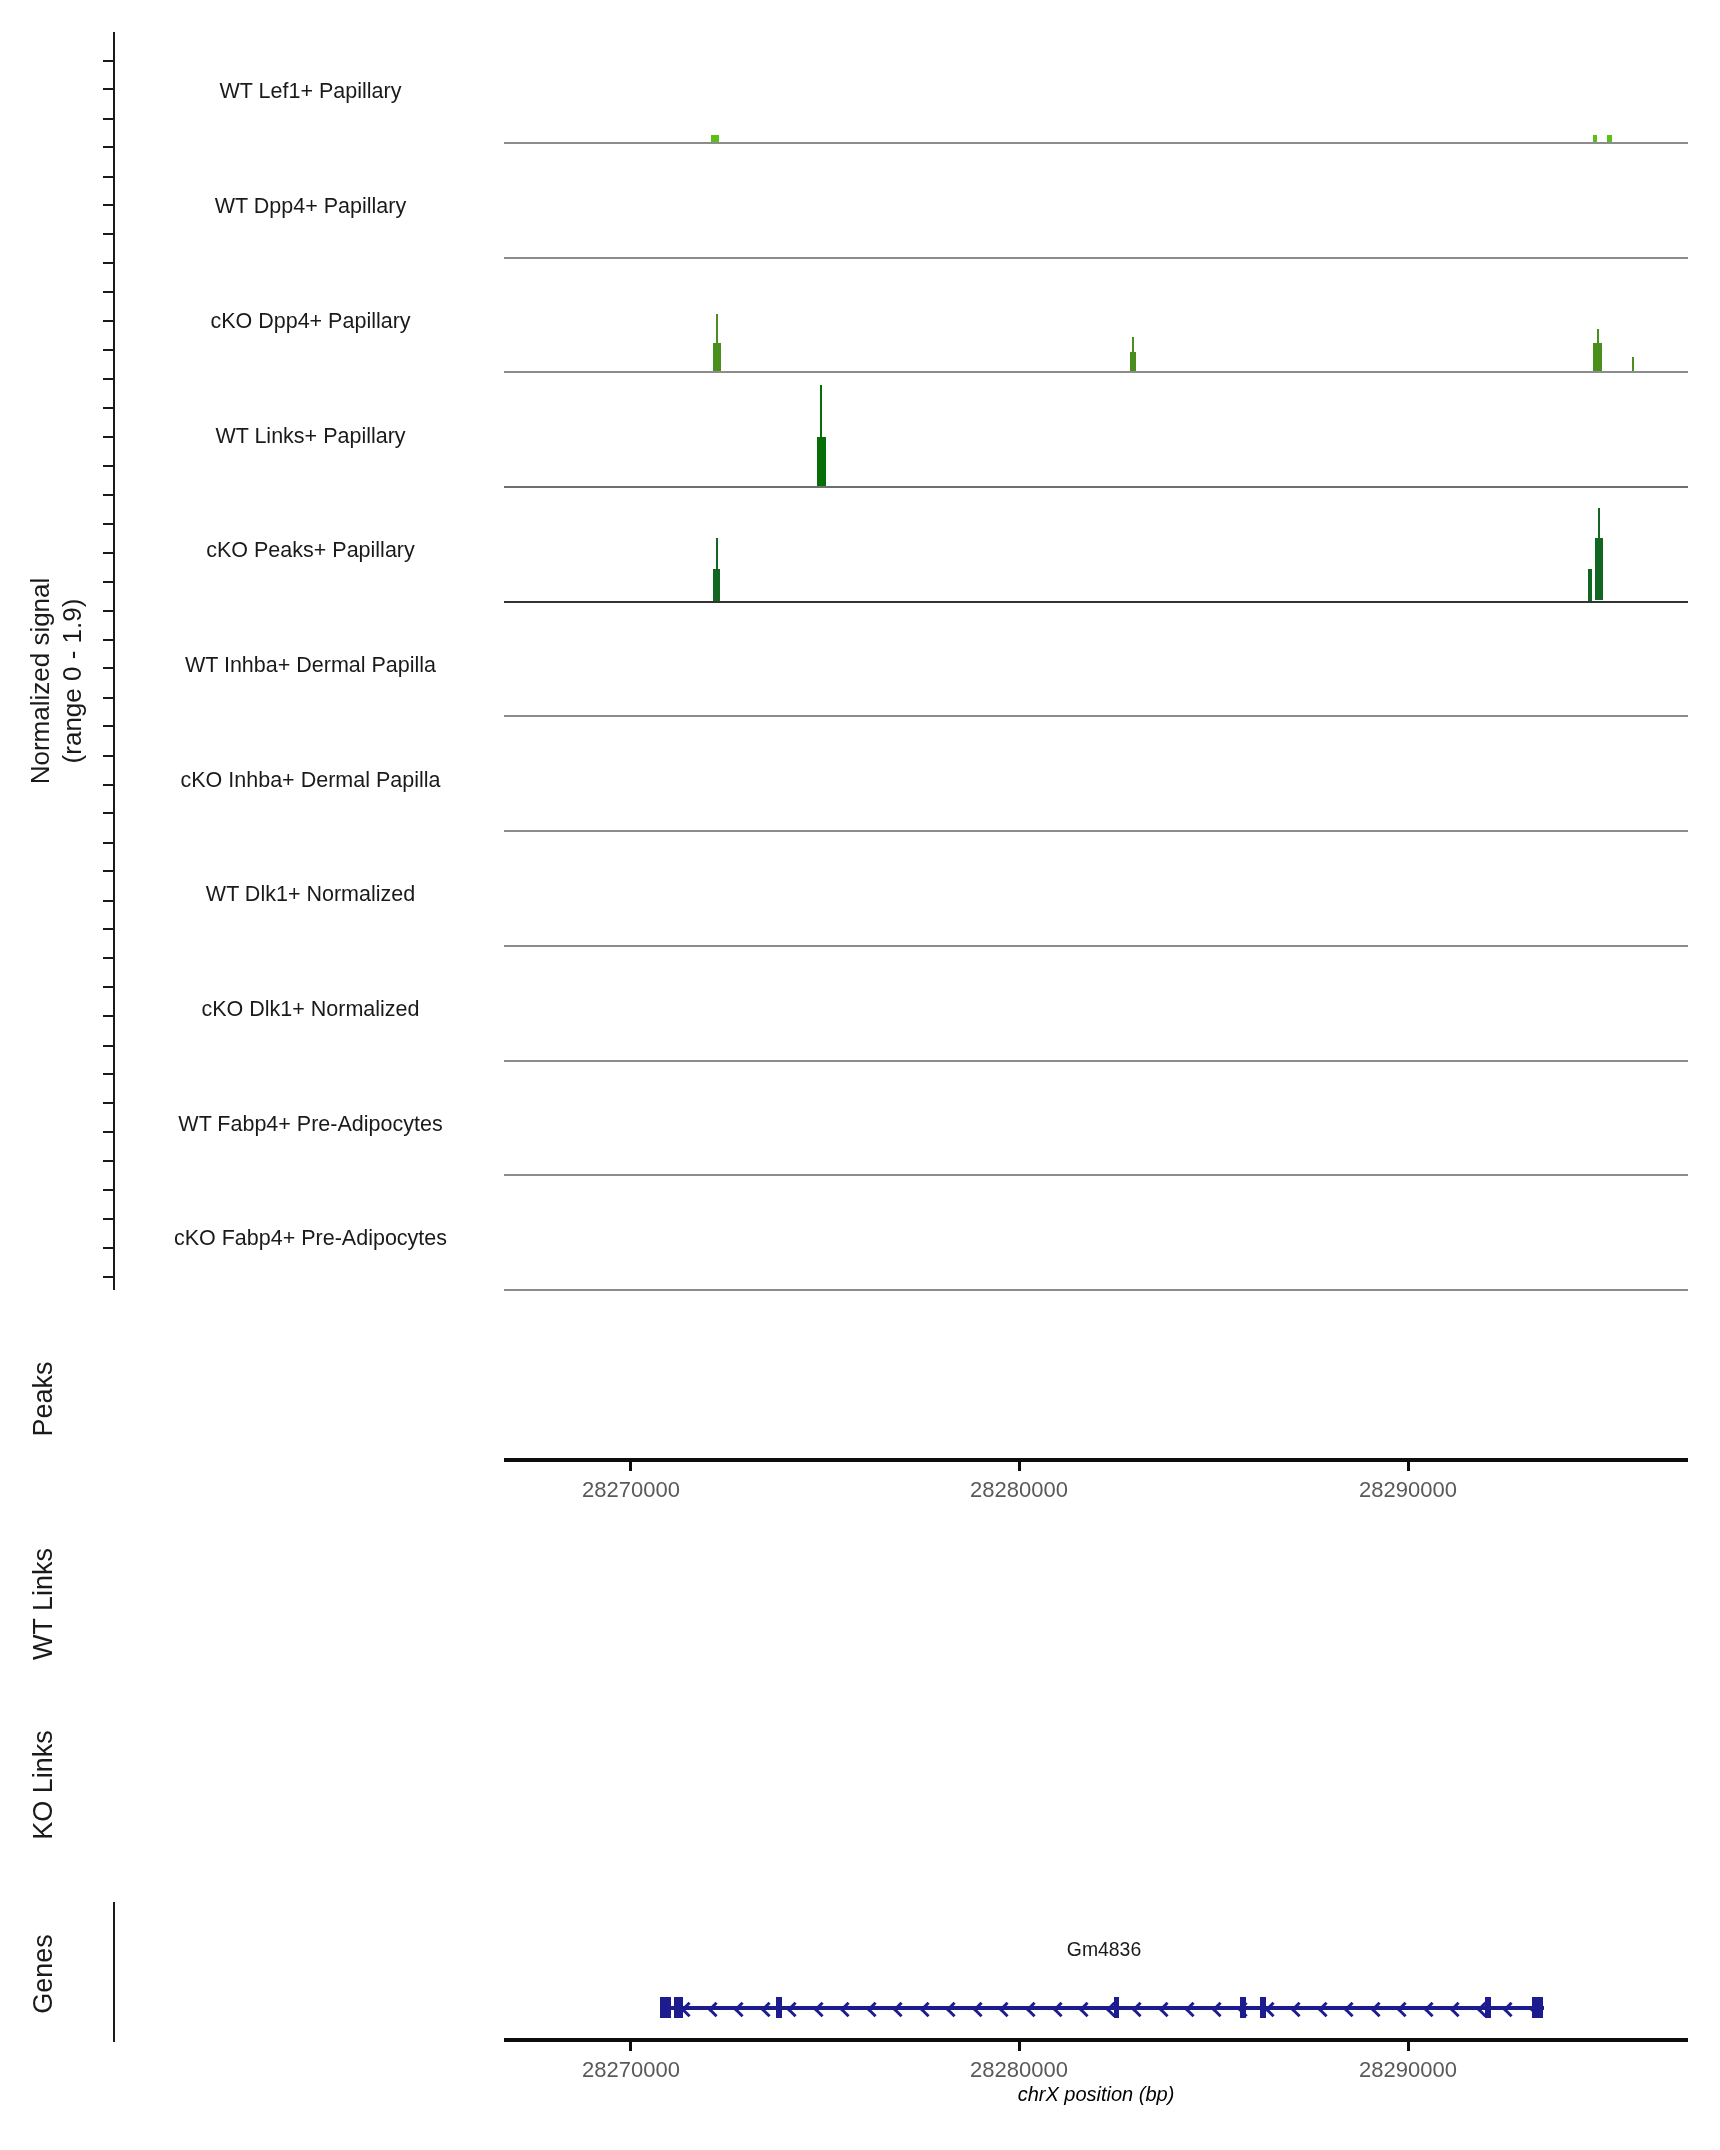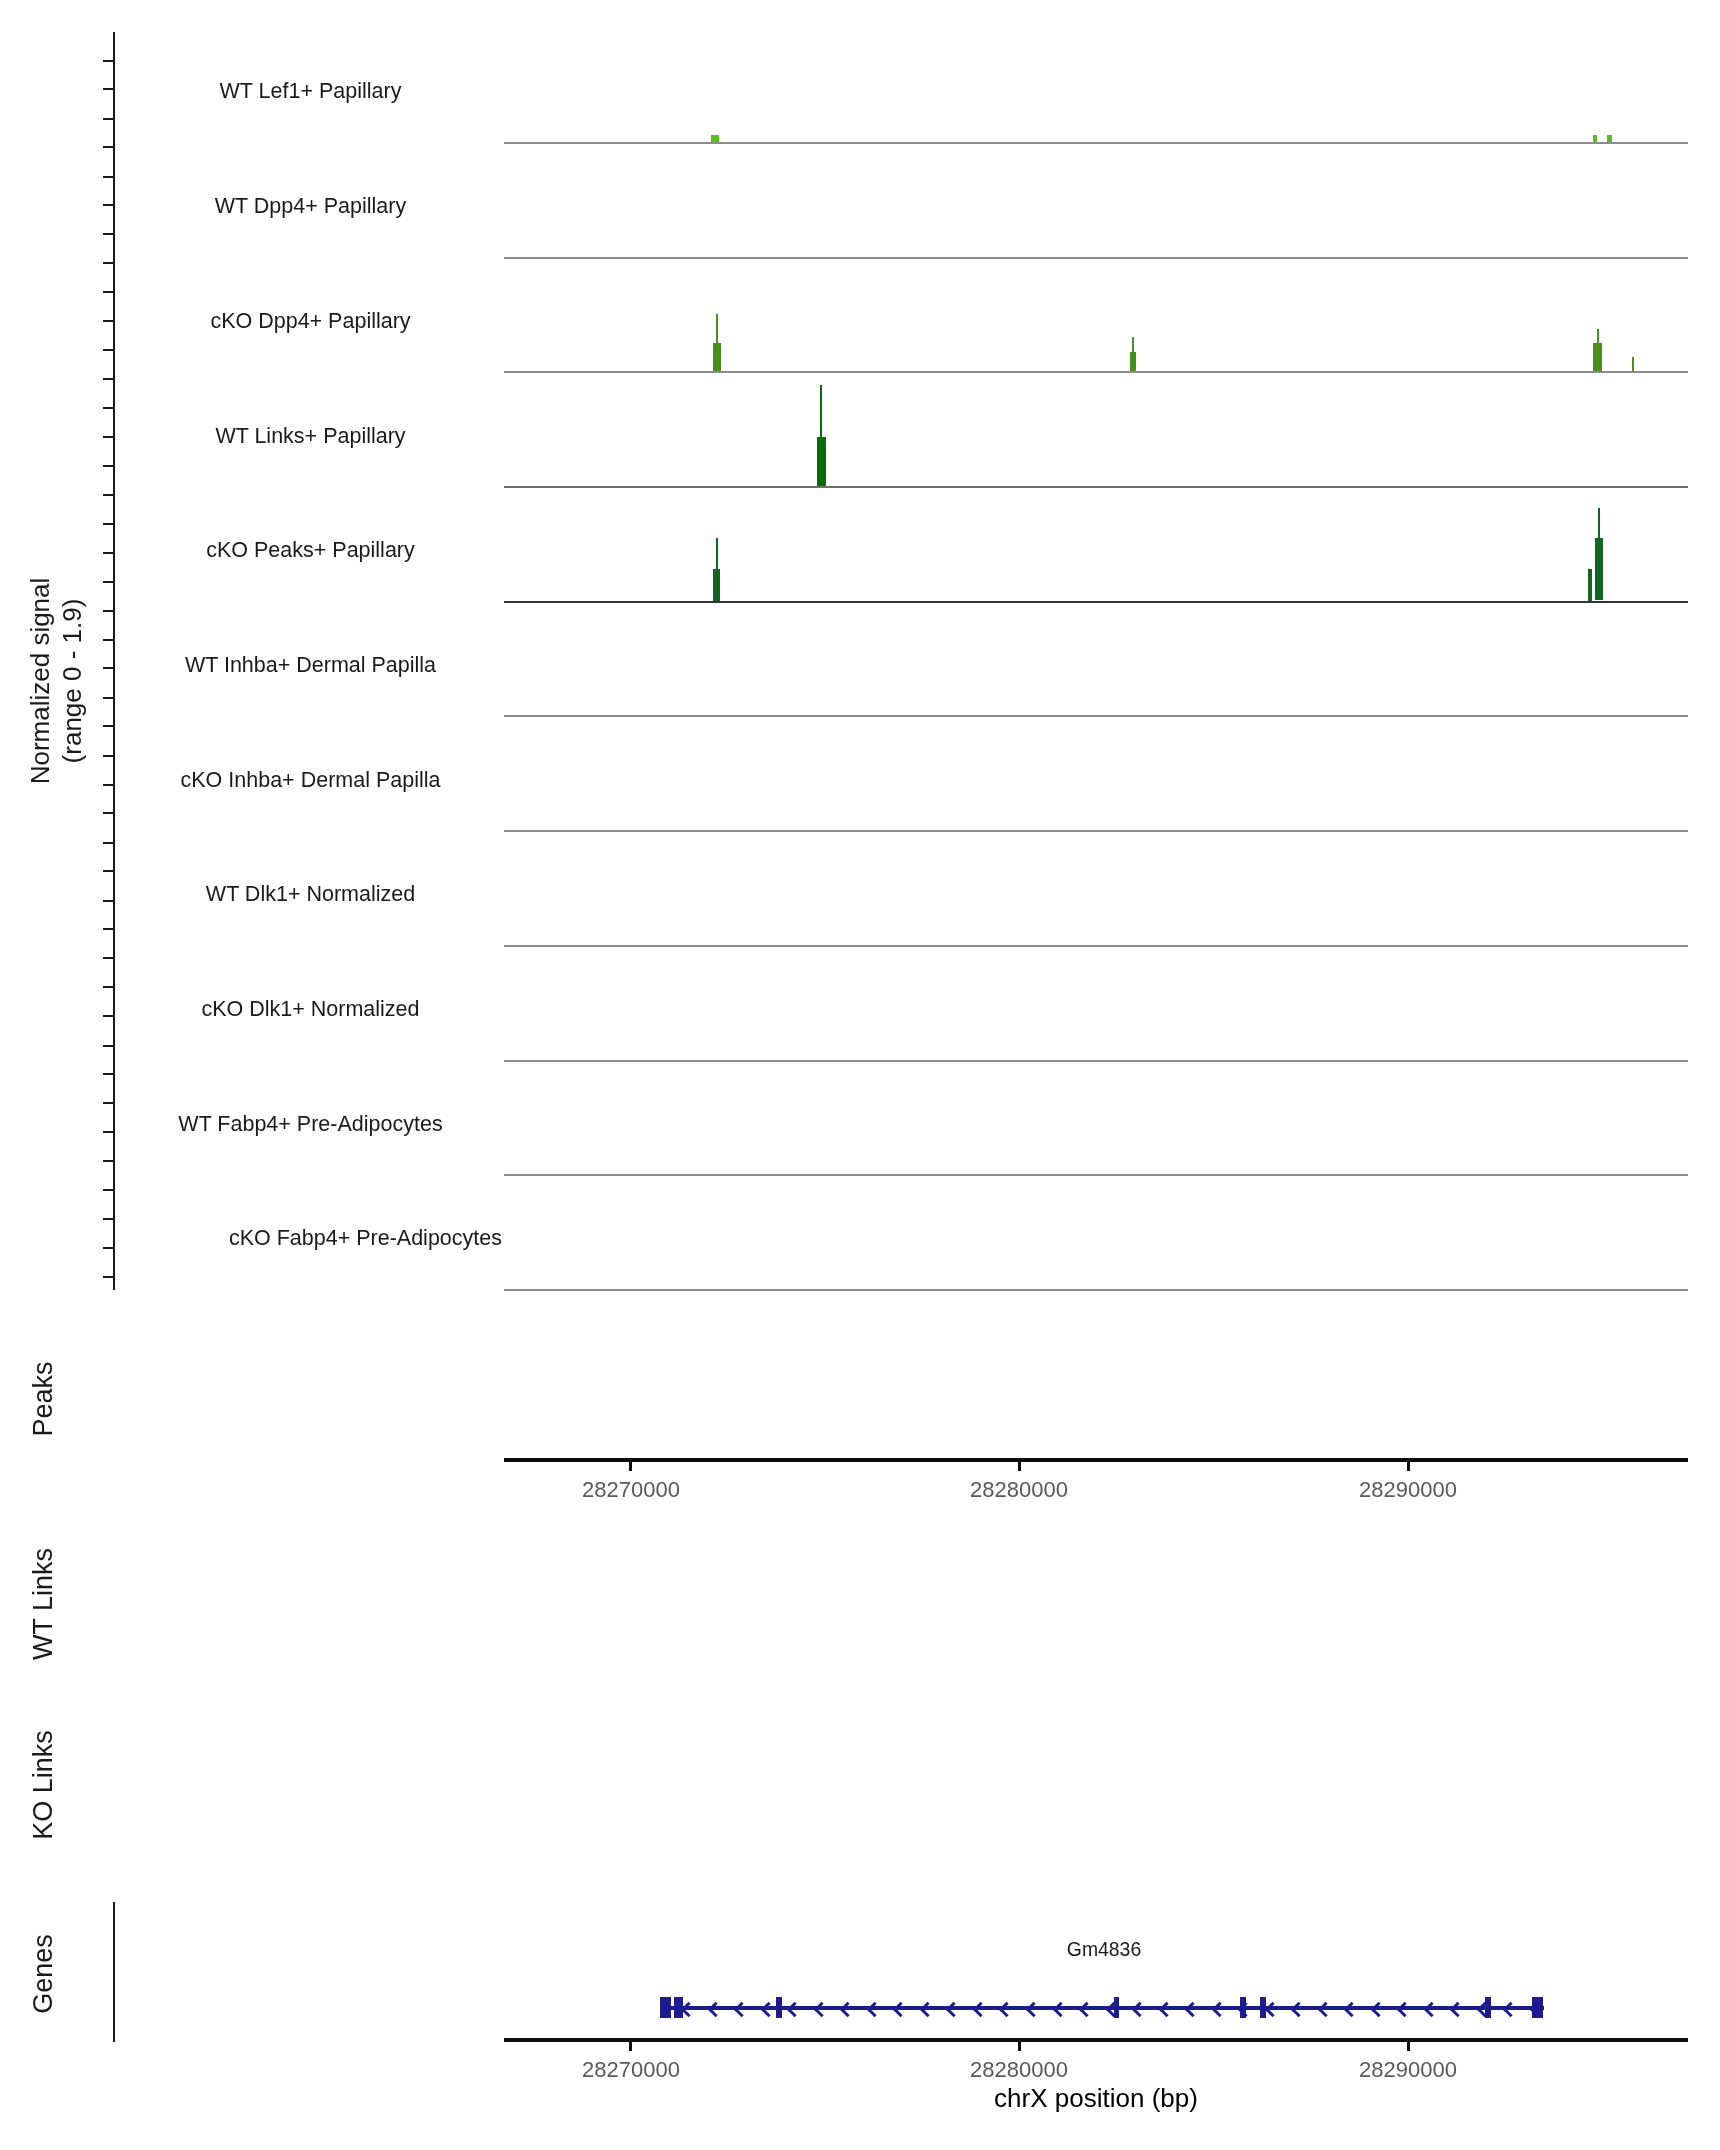--- a/index.html
+++ b/index.html
@@ -13,21 +13,21 @@
   .baseline{position:absolute;height:2.2px;}
   .peak-bar{position:absolute;}
   .tick-label{position:absolute;font-size:22px;color:#595959;transform:translateX(-50%);white-space:nowrap;}
   .axis-line{position:absolute;background:#0d0d0d;}
   .ytick{position:absolute;width:10.8px;height:2.2px;background:#1a1a1a;}
   .xtick{position:absolute;width:2.9px;height:9.3px;background:#0d0d0d;}
   .chev{position:absolute;width:8px;height:8px;border-left:3.6px solid #1c1c8f;border-bottom:3.6px solid #1c1c8f;
         transform:rotate(45deg);}
   .exon{position:absolute;background:#1c1c8f;}
   #gene-label{position:absolute;transform:translateX(-50%);font-size:19.4px;color:#1a1a1a;white-space:nowrap;}
-  #xaxis-title{position:absolute;transform:translateX(-50%);font-size:26px;color:#000000;white-space:nowrap;}
+  #xaxis-title{position:absolute;transform:translateX(-50%);font-size:20px;color:#000000;white-space:nowrap;font-style:italic;}
   #ylab{line-height:32px;text-align:center;font-size:26px;}
 </style>
 </head>
 <body>
 
 <div id="canvas">
 
   <div class="abs axis-line" style="left:113px;top:32px;width:2.2px;height:1258px;background:#1a1a1a;"></div>
   <div id="yticks">
       <div class="ytick" style="left: 103px; top: 60px;"></div>
@@ -111,21 +111,21 @@
       <div class="track-label" style="top: 651px;">WT Inhba+ Dermal Papilla</div>
       <div class="baseline" style="left: 504px; top: 715px; width: 1184px; background: rgb(140, 140, 140);"></div>
       <div class="track-label" style="top: 766px;">cKO Inhba+ Dermal Papilla</div>
       <div class="baseline" style="left: 504px; top: 830px; width: 1184px; background: rgb(140, 140, 140);"></div>
       <div class="track-label" style="top: 880px;">WT Dlk1+ Normalized</div>
       <div class="baseline" style="left: 504px; top: 945px; width: 1184px; background: rgb(140, 140, 140);"></div>
       <div class="track-label" style="top: 995px;">cKO Dlk1+ Normalized</div>
       <div class="baseline" style="left: 504px; top: 1060px; width: 1184px; background: rgb(140, 140, 140);"></div>
       <div class="track-label" style="top: 1110px;">WT Fabp4+ Pre-Adipocytes</div>
       <div class="baseline" style="left: 504px; top: 1174px; width: 1184px; background: rgb(140, 140, 140);"></div>
-      <div class="track-label" style="top: 1224px; text-align: right;">cKO Fabp4+ Pre-Adipocytes</div>
+      <div class="track-label" style="top: 1224px;">cKO Fabp4+ Pre-Adipocytes</div>
       <div class="baseline" style="left: 504px; top: 1289px; width: 1184px; background: rgb(140, 140, 140);"></div>
     </div>
 
   <div class="vlabel" style="left:43px;top:1399px;">Peaks</div>
   <div id="peaks-axis">
       <div class="axis-line" style="left: 504px; top: 1458px; width: 1184px; height: 3.6px;"></div>
       <div class="xtick" style="left: 629px; top: 1462px;"></div>
       <div class="tick-label" style="left: 631px; top: 1477px;">28270000</div>
       <div class="xtick" style="left: 1018px; top: 1462px;"></div>
       <div class="tick-label" style="left: 1019px; top: 1477px;">28280000</div>

